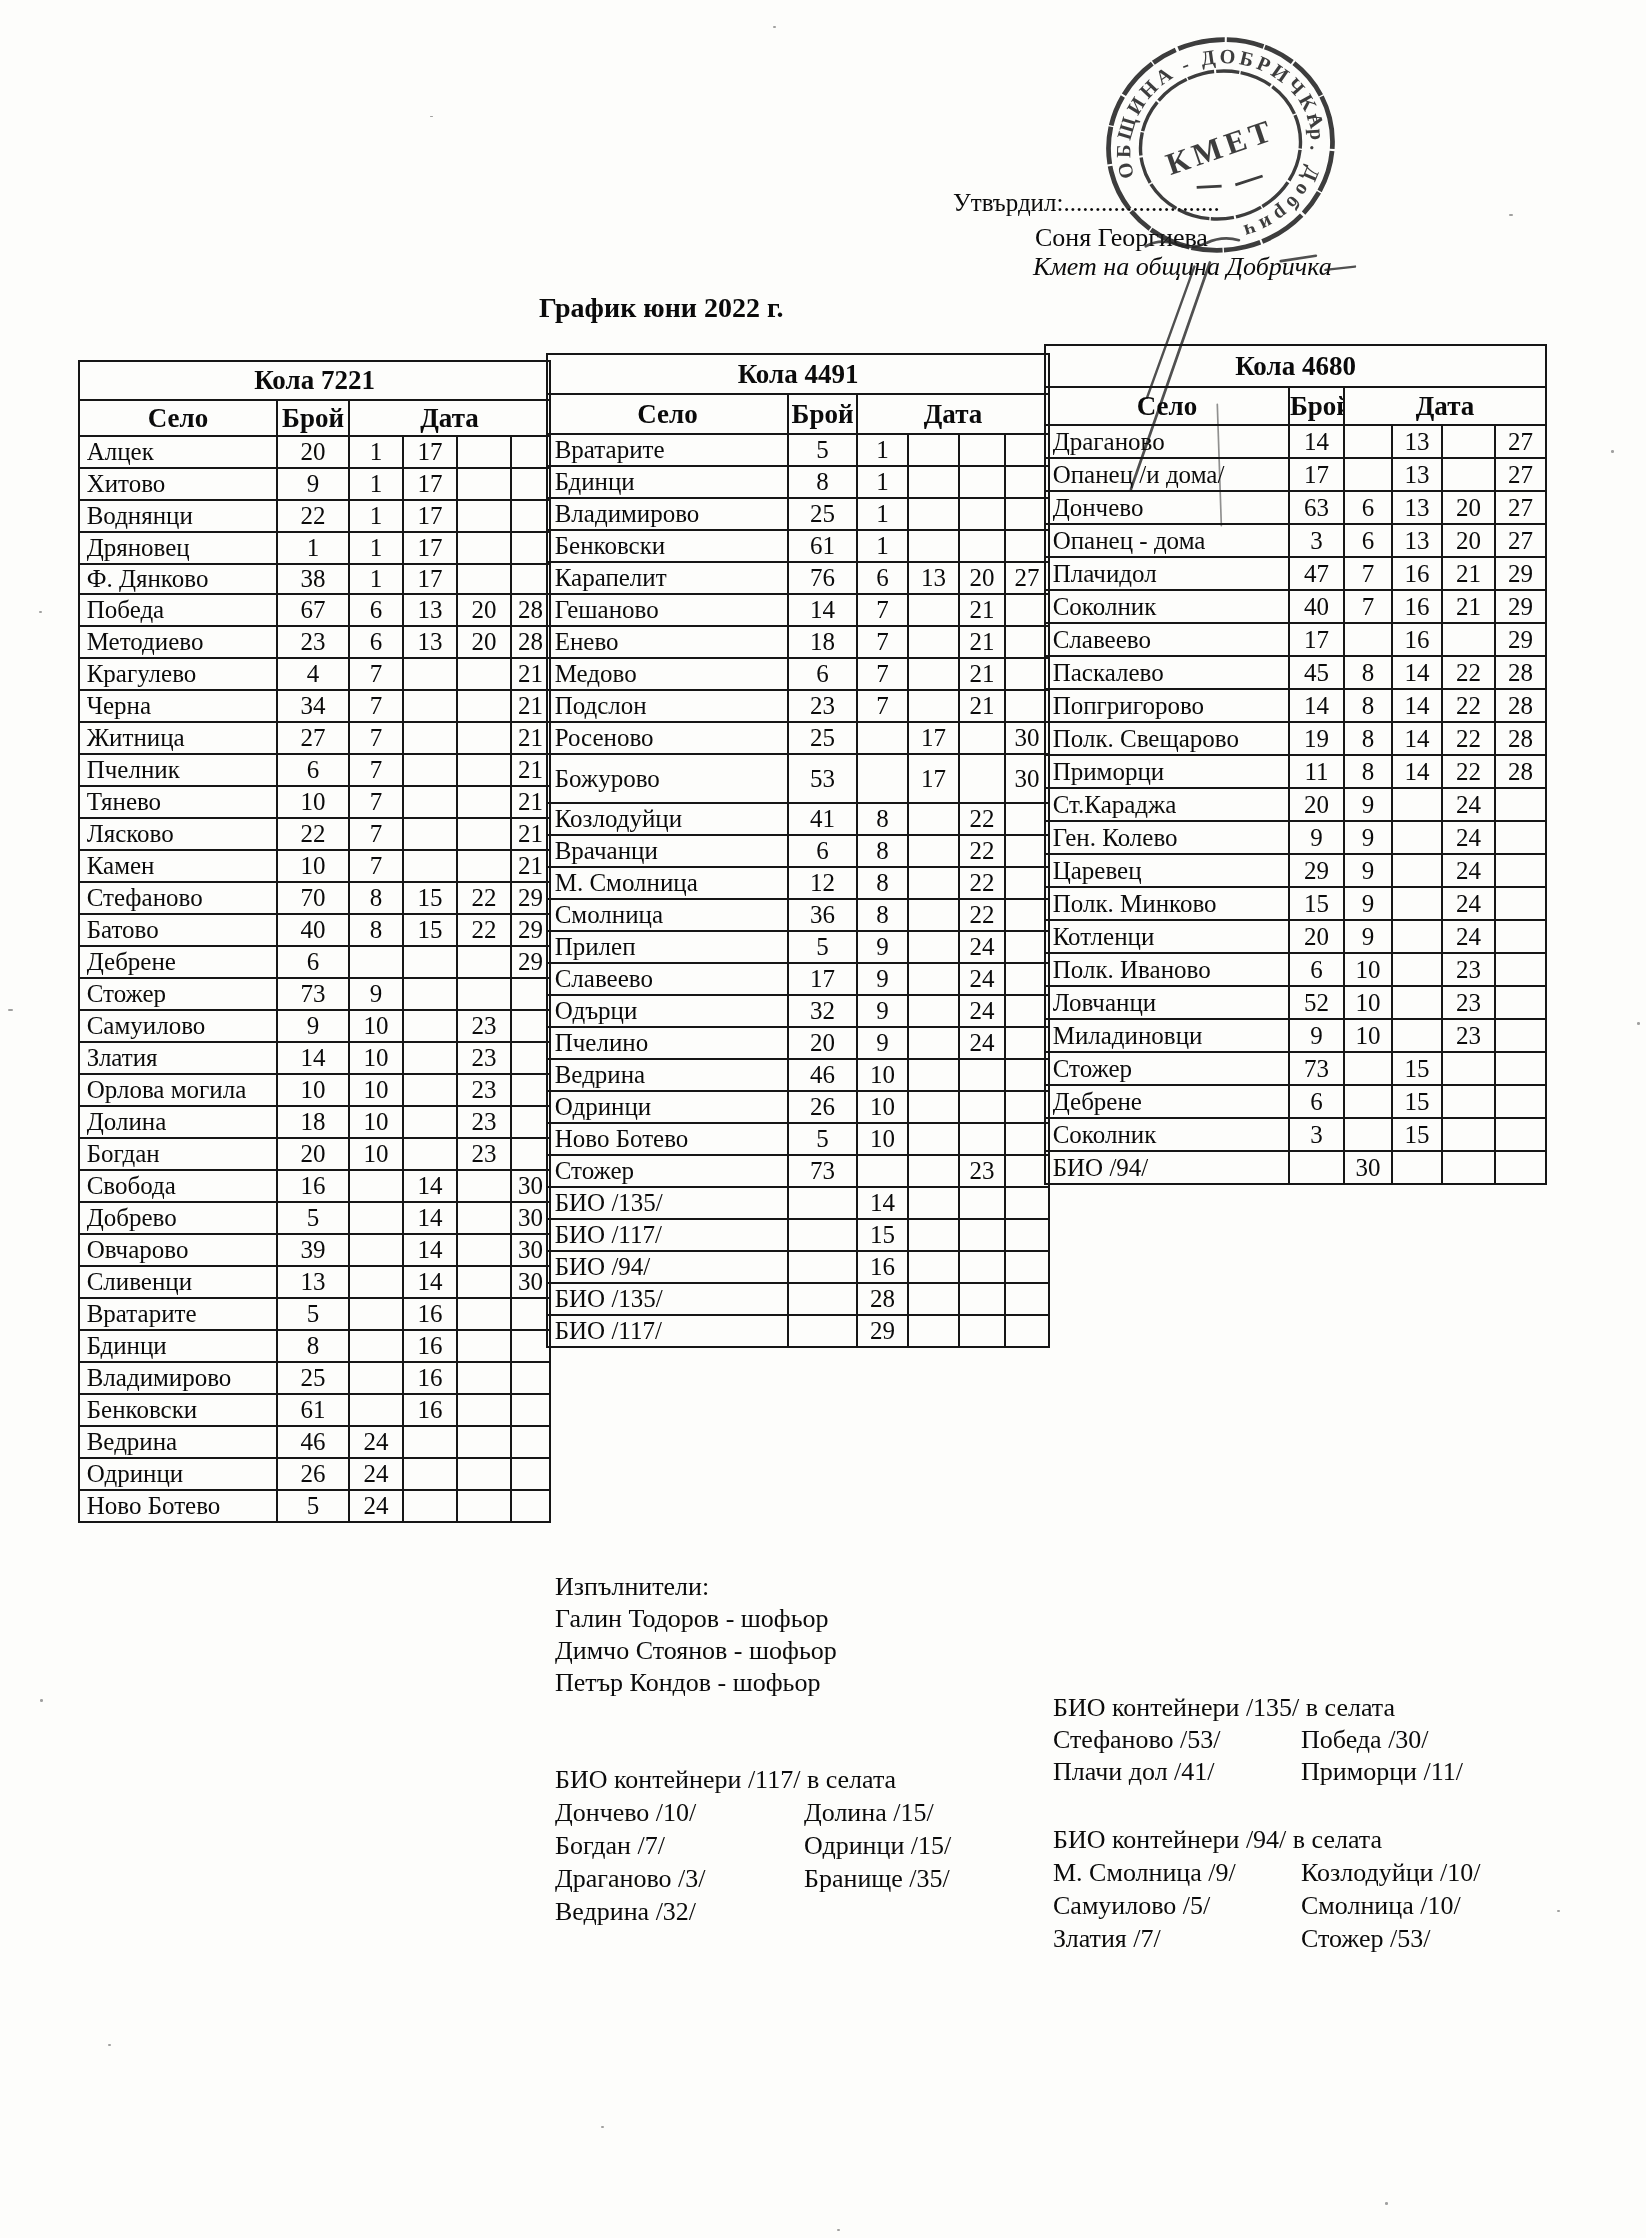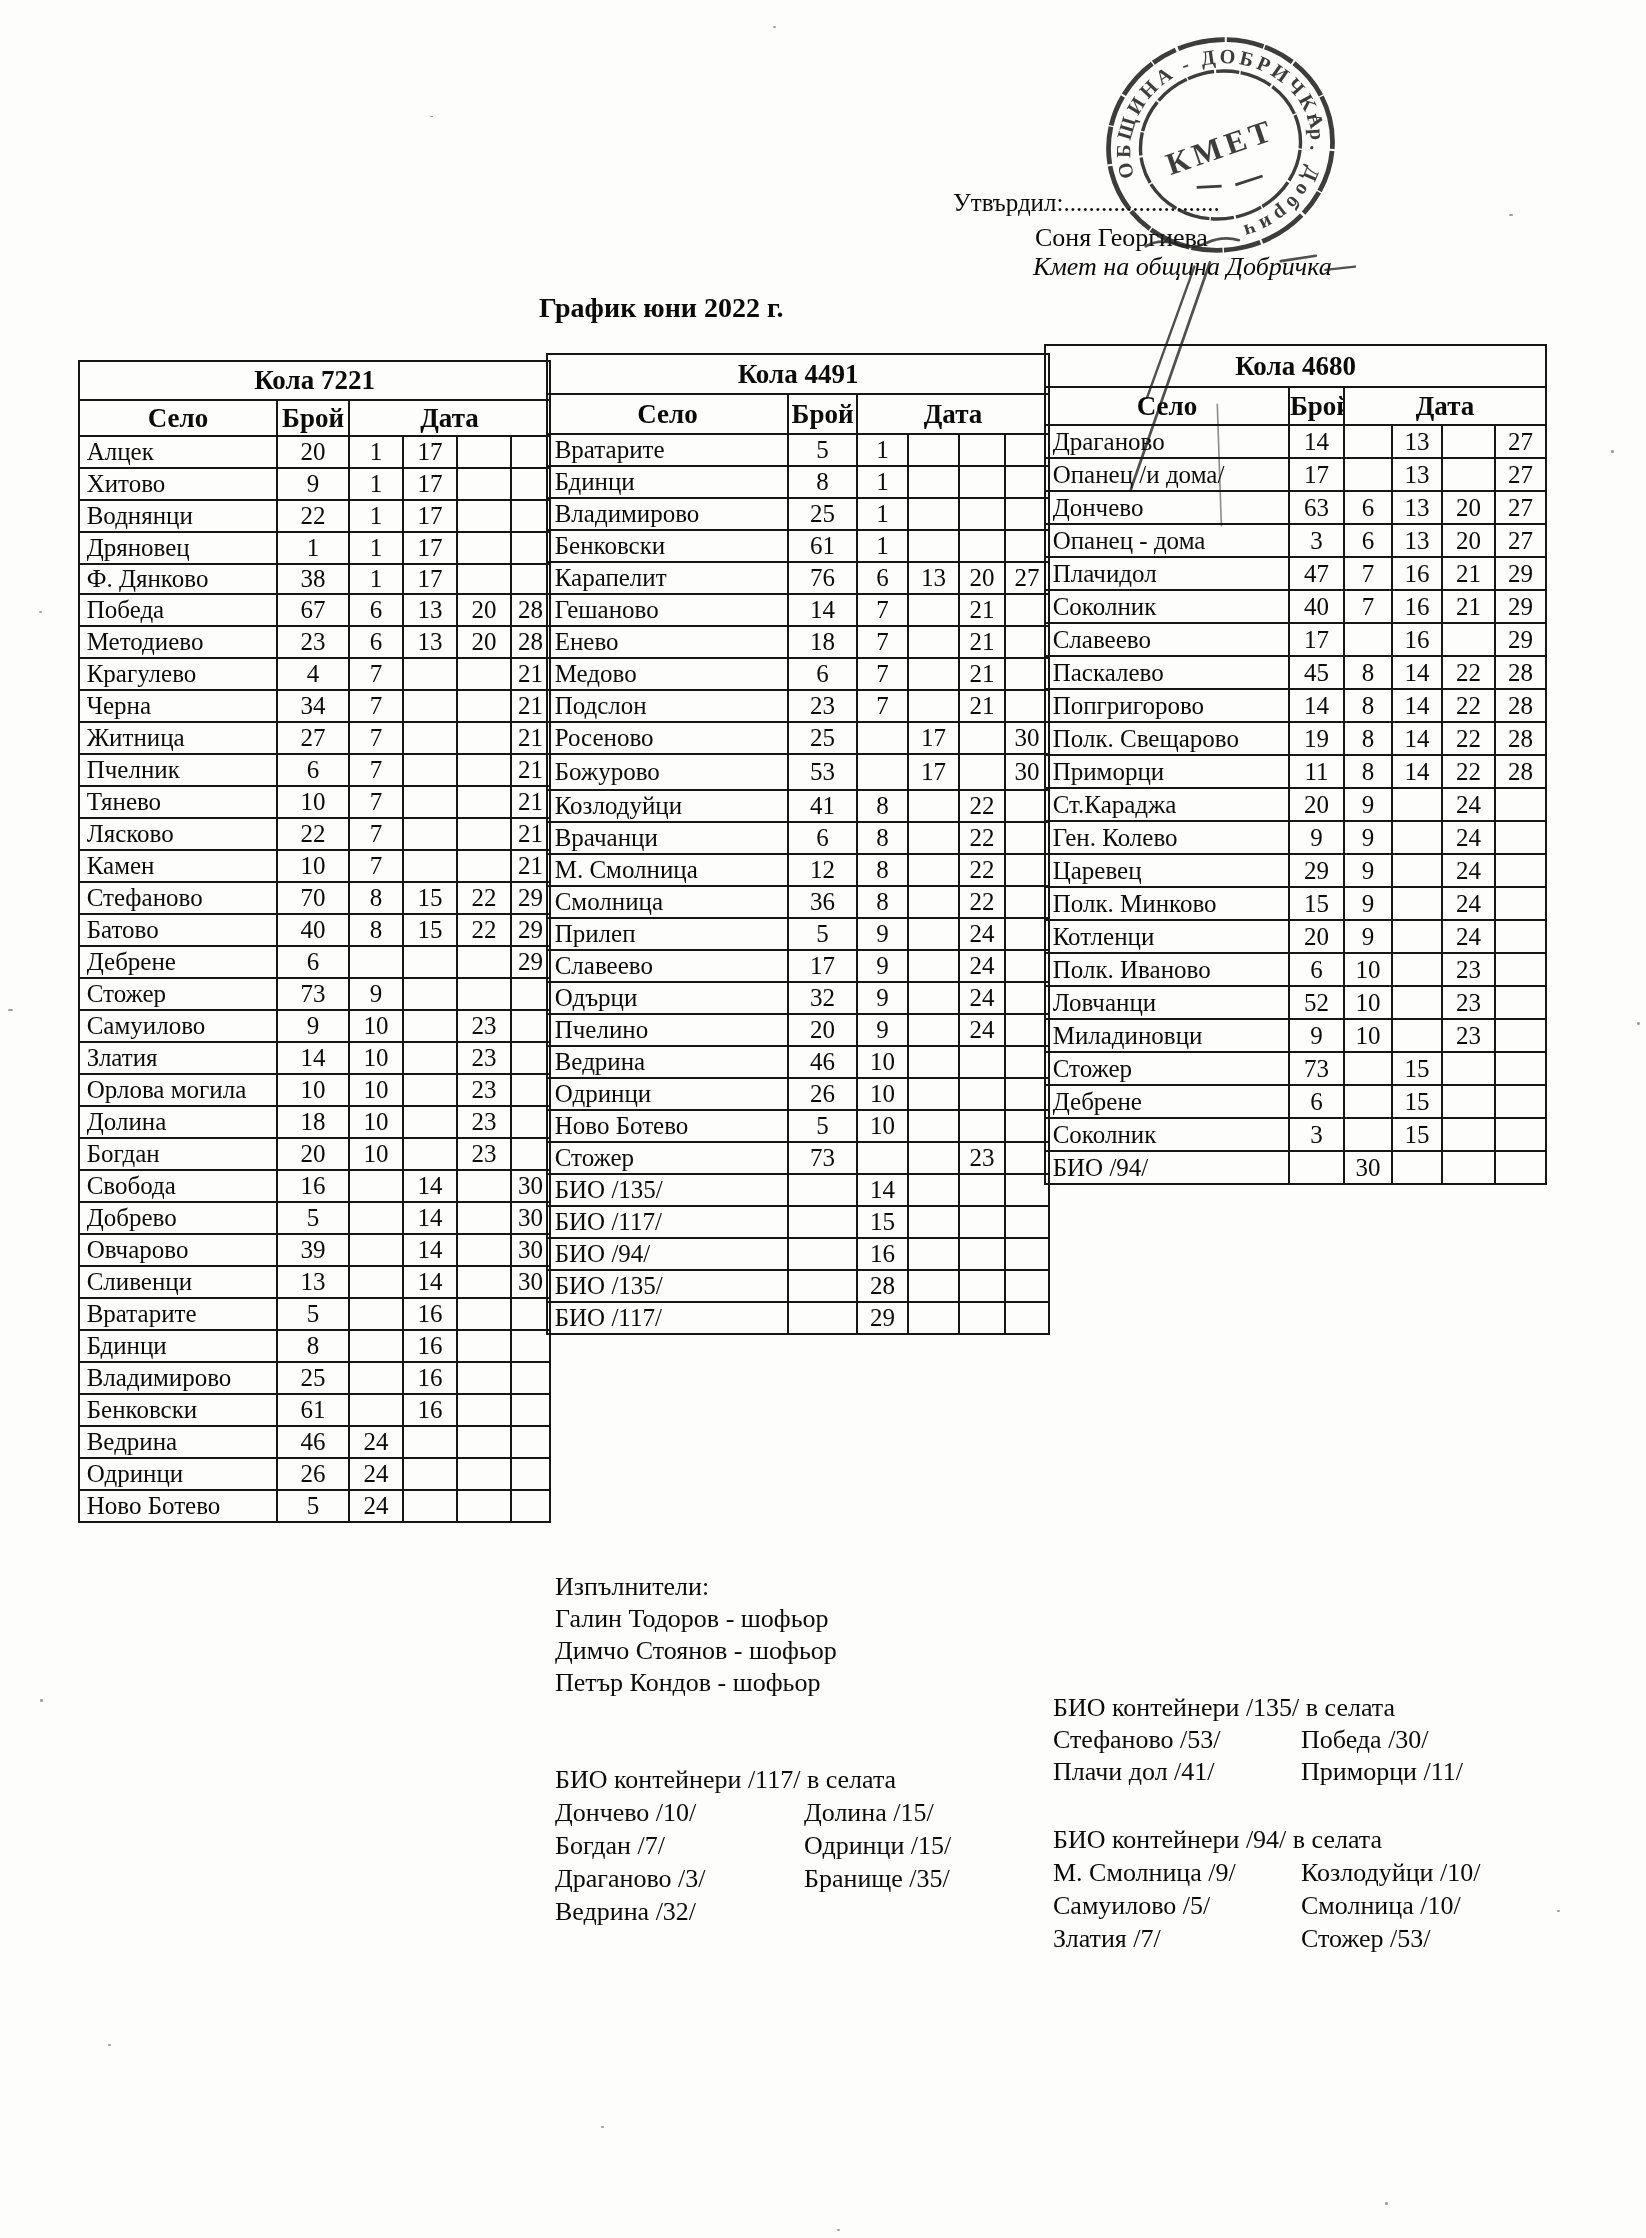--- a/index.html
+++ b/index.html
@@ -447,21 +447,21 @@
             <td class="n"></td>
           </tr>
           <tr style="height: 32px;">
             <td class="v">Росеново</td>
             <td class="n">25</td>
             <td class="n"></td>
             <td class="n">17</td>
             <td class="n"></td>
             <td class="n">30</td>
           </tr>
-          <tr style="height: 36px; border-radius: 14px;">
+          <tr style="height: 49px; border-radius: 14px;">
             <td class="v">Божурово</td>
             <td class="n">53</td>
             <td class="n"></td>
             <td class="n">17</td>
             <td class="n"></td>
             <td class="n">30</td>
           </tr>
           <tr style="height: 32px;">
             <td class="v">Козлодуйци</td>
             <td class="n">41</td>

